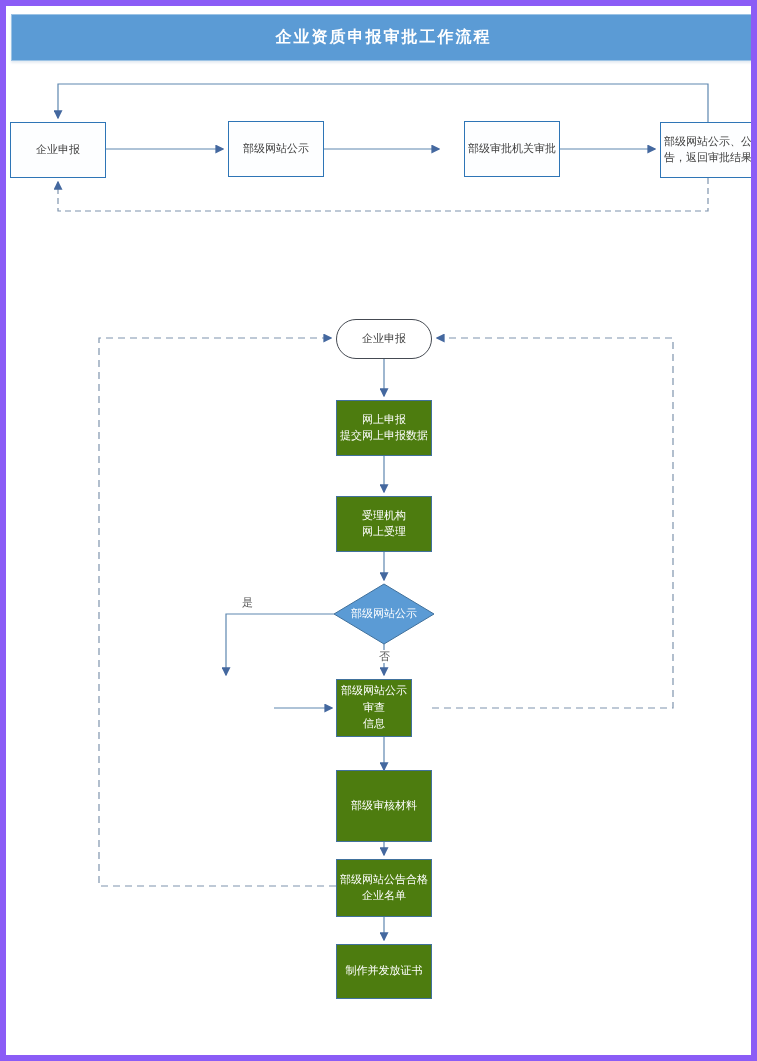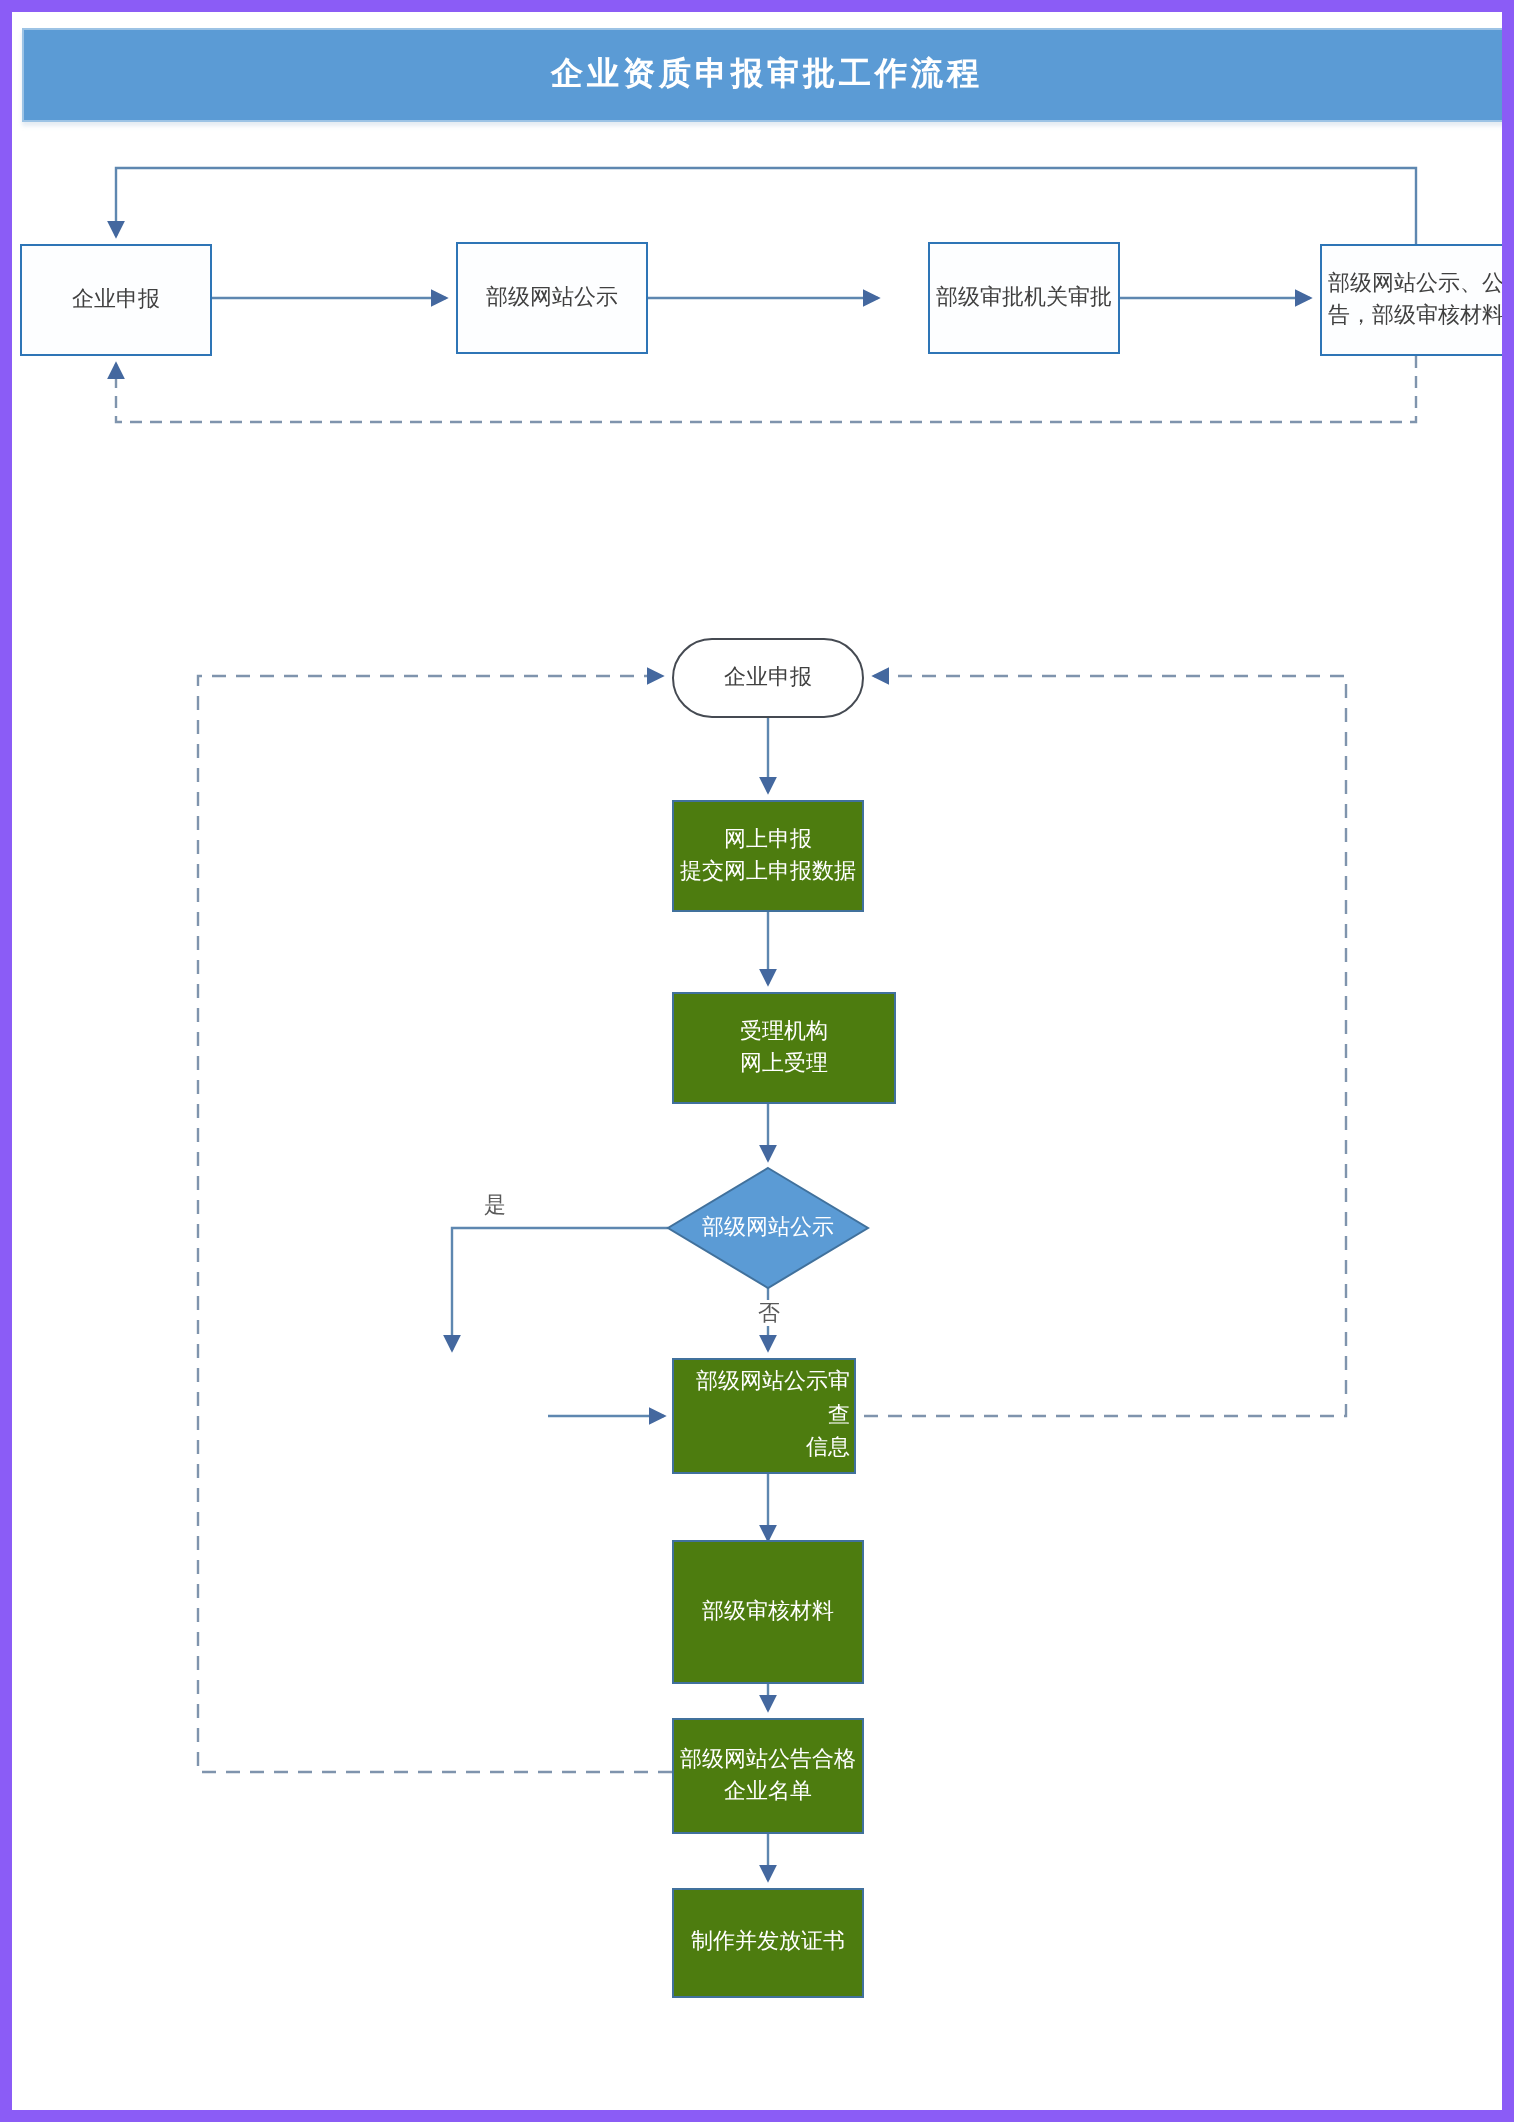--- a/index.html
+++ b/index.html
@@ -66,37 +66,37 @@
 
       <path d="M426 702 L667 702 L667 332 L431 332" stroke="#7f94ad" stroke-dasharray="7 5" marker-end="url(#arr)"></path>
       <path d="M330 880 L93 880 L93 332 L325 332" stroke="#7f94ad" stroke-dasharray="7 5" marker-end="url(#arr)"></path>
     </g>
     <polygon points="378,578 428,608 378,638 328,608" fill="#5b9bd5" stroke="#41719c" stroke-width="1"></polygon>
   </svg>
 
   <div class="node white-box" style="left:4px;top:116px;width:96px;height:56px;">企业申报</div>
   <div class="node white-box" style="left:222px;top:115px;width:96px;height:56px;">部级网站公示</div>
   <div class="node white-box" style="left:438px;top:115px;width:96px;height:56px;margin-left:20px;">部级审批机关审批</div>
-  <div class="node white-box" style="left:654px;top:116px;width:96px;height:56px;">部级网站公示、公告，部级审核材料</div>
+  <div class="node white-box" style="left:654px;top:116px;width:96px;height:56px;">部级网站公示、公告，返回审批结果</div>
 
   <div class="node terminator" style="left:330px;top:313px;width:96px;height:40px;">企业申报</div>
 
   <div class="node blue-box" style="left:330px;top:394px;width:96px;height:56px;">网上申报
 提交网上申报数据</div>
 
-  <div class="node blue-box" style="left:330px;top:490px;width:112px;height:56px;">受理机构
+  <div class="node blue-box" style="left:330px;top:490px;width:96px;height:56px;">受理机构
 网上受理</div>
 
   <div class="node diamond-label" style="left:328px;top:578px;width:100px;height:60px;">部级网站公示</div>
 
   <div class="branch-label" style="left:234px;top:590px;">是</div>
   <div class="branch-label" style="left:371px;top:644px;">否</div>
 
 
-  <div class="node blue-box" style="left:330px;top:673px;width:92px;height:58px;text-align:right;">部级网站公示审查
+  <div class="node blue-box" style="left:330px;top:673px;width:76px;height:58px;">部级网站公示审查
 信息</div>
 
   <div class="node blue-box" style="left:330px;top:764px;width:96px;height:72px;">部级审核材料</div>
 
   <div class="node blue-box" style="left:330px;top:853px;width:96px;height:58px;">部级网站公告合格
 企业名单</div>
 
   <div class="node blue-box" style="left:330px;top:938px;width:96px;height:55px;">制作并发放证书</div>
 
 </div>

